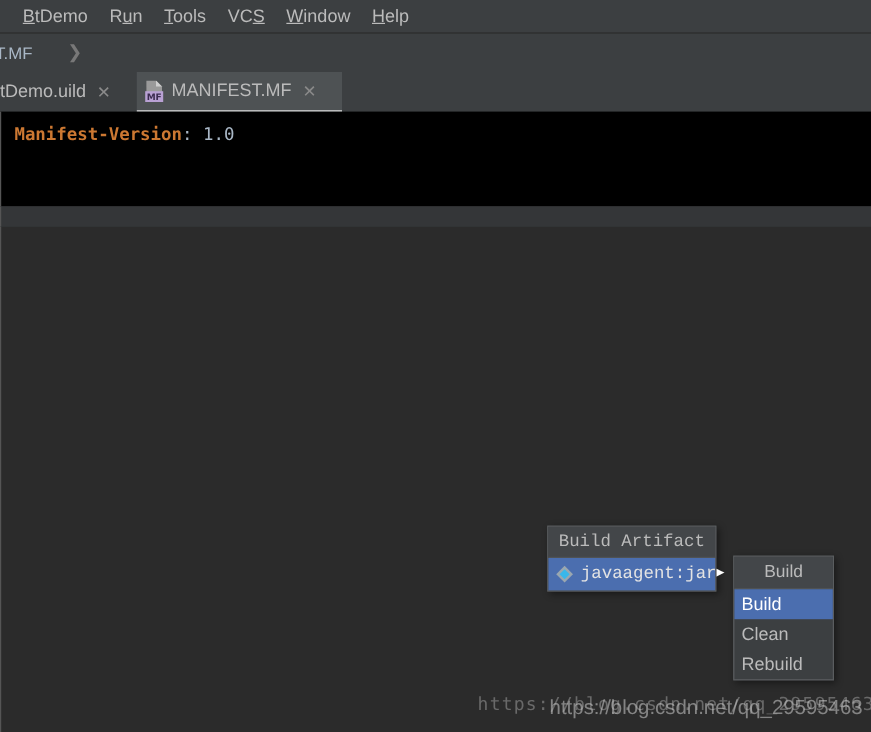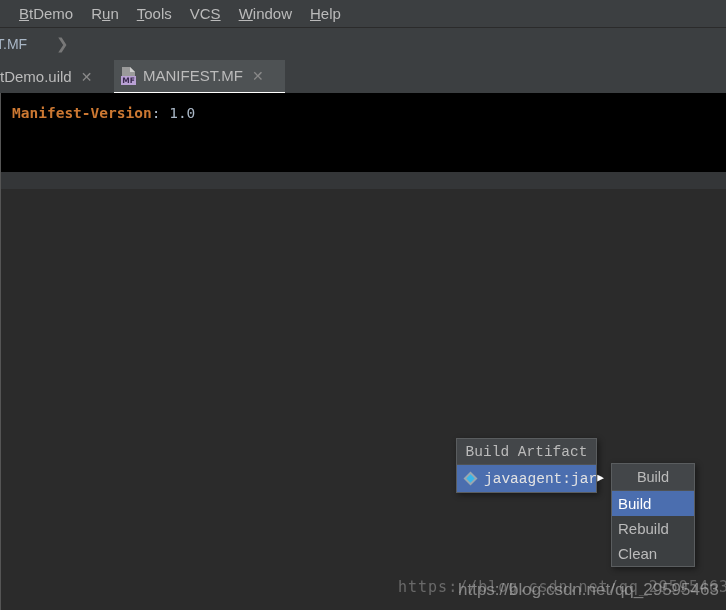--- a/index.html
+++ b/index.html
@@ -324,20 +324,20 @@
         </svg>
       </span>
       <span class="row-label">javaagent:jar</span>
       <span class="sub-arrow">▶</span>
     </div>
   </div>
 
   <div class="popup-sub">
     <div class="sub-title">Build</div>
     <div class="sub-row selected">Build</div>
+    <div class="sub-row">Clean</div>
     <div class="sub-row">Rebuild</div>
-    <div class="sub-row">Clean</div>
   </div>
 
   <div class="watermark wm-a">https://blog.csdn.net/qq_29595463</div>
   <div class="watermark wm-b">https://blog.csdn.net/qq_29595463</div>
 
 </div>
 
 </body></html>

